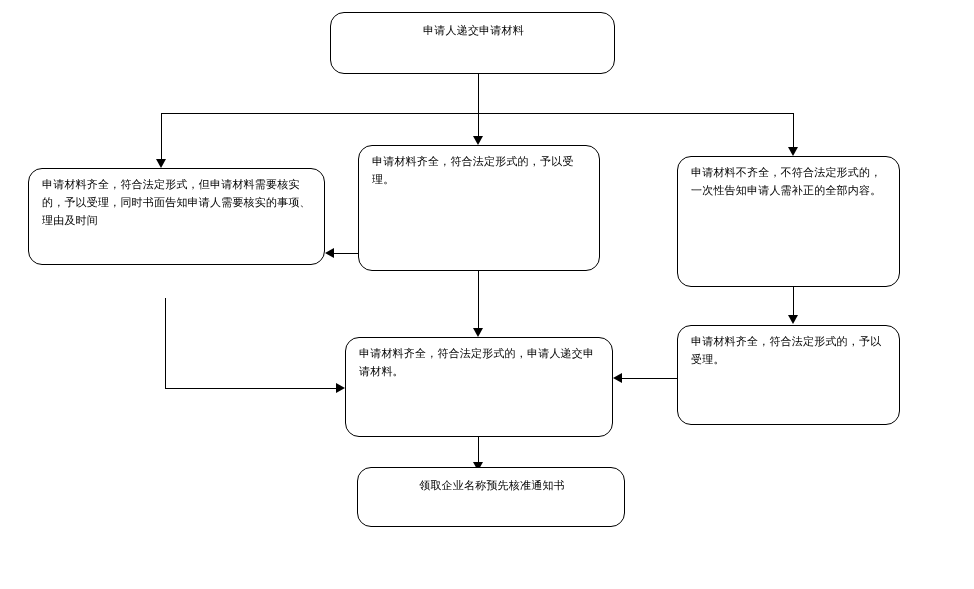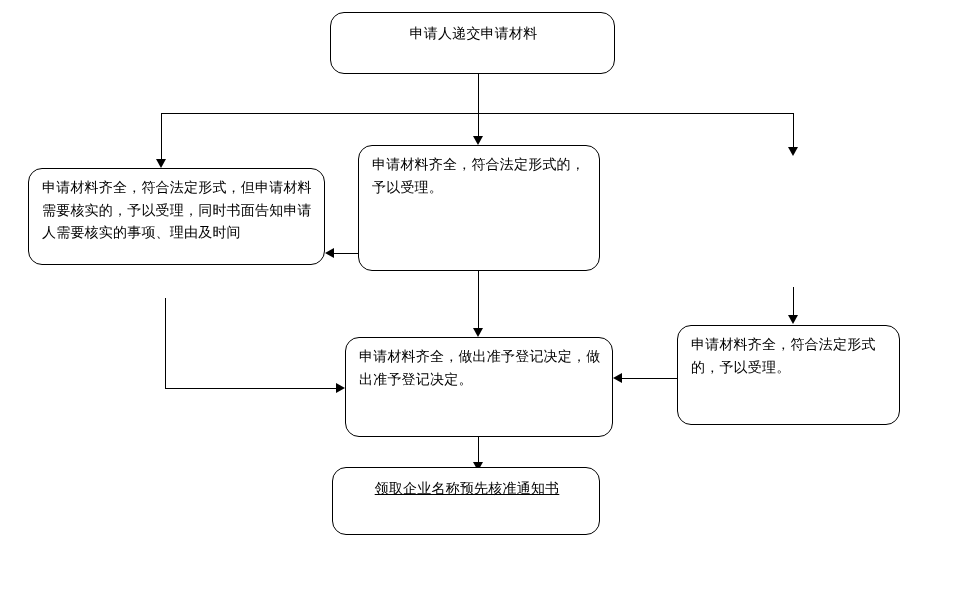--- a/index.html
+++ b/index.html
@@ -18,21 +18,21 @@
     background: #ffffff;
     overflow: hidden;
   }
   .node {
     position: absolute;
     box-sizing: border-box;
     border: 1px solid #000000;
     border-radius: 14px;
     background: #ffffff;
     color: #000000;
-    font-size: 14px;
+    font-size: 11px;
     line-height: 1.62;
     letter-spacing: 0.2px;
     padding: 7px 11px 7px 13px;
     z-index: 3;
     text-align: left;
     white-space: pre-wrap;
     word-break: break-all;
   }
   .node.center-text {
     display: flex;
@@ -40,21 +40,21 @@
     justify-content: center;
     padding-top: 9px;
   }
   
   #node-submit      { left: 330px; top: 12px;  width: 285px; height: 62px;  }
   #node-verify      { left: 28px;  top: 168px; width: 297px; height: 97px; }
   #node-accept      { left: 358px; top: 145px; width: 242px; height: 126px; }
   #node-incomplete  { left: 677px; top: 156px; width: 223px; height: 131px; }
   #node-register    { left: 345px; top: 337px; width: 268px; height: 100px; }
   #node-accept2     { left: 677px; top: 325px; width: 223px; height: 100px; }
-  #node-receive     { left: 332px; top: 467px; width: 268px; height: 68px; text-decoration: underline;  }
+  #node-receive     { left: 357px; top: 467px; width: 268px; height: 60px;  }
 
   
   .ln {
     position: absolute;
     background: #000000;
     z-index: 1;
   }
   .ln.h { height: 1px; }
   .ln.v { width: 1px; }
 
@@ -115,20 +115,21 @@
 
   <div class="ln v" style="left:478px; top:437px; height:30px;"></div>
   <div class="arrow down" style="left:473px; top:462px;"></div>
 
   <div class="node center-text" id="node-submit">申请人递交申请材料</div>
 
   <div class="node" id="node-verify">申请材料齐全，符合法定形式，但申请材料需要核实的，予以受理，同时书面告知申请人需要核实的事项、理由及时间</div>
 
   <div class="node" id="node-accept">申请材料齐全，符合法定形式的，予以受理。</div>
 
+  <div class="node" id="node-incomplete">申请材料不齐全，不符合法定形式的，一次性告知申请人需补正的全部内容。</div>
 
-  <div class="node" id="node-register">申请材料齐全，做出准予登记决定，做出准予登记决定。</div>
+  <div class="node" id="node-register">申请材料齐全，符合法定形式的，申请人递交申请材料。</div>
 
   <div class="node" id="node-accept2">申请材料齐全，符合法定形式的，予以受理。</div>
 
   <div class="node center-text" id="node-receive">领取企业名称预先核准通知书</div>
 
 </div>
 
 </body></html>

